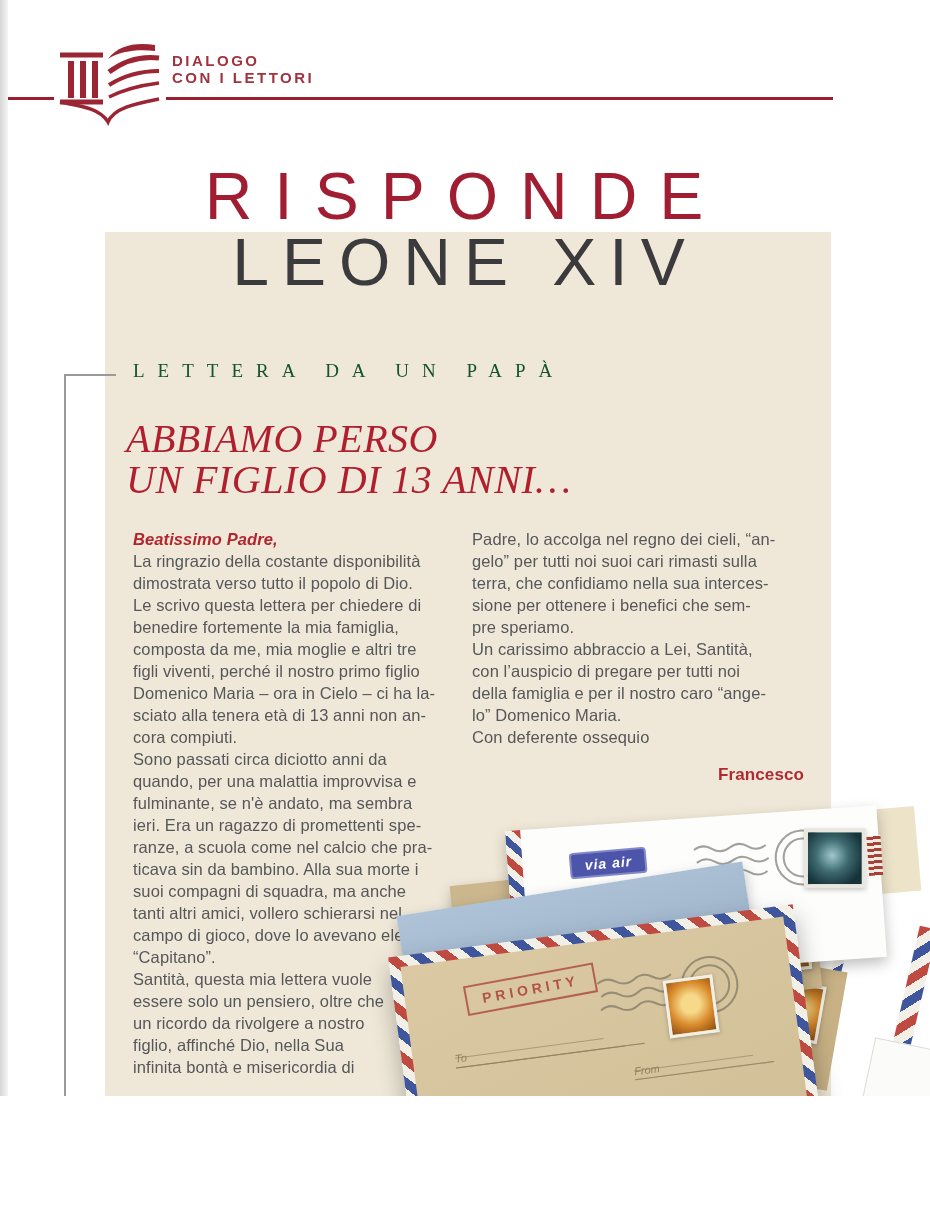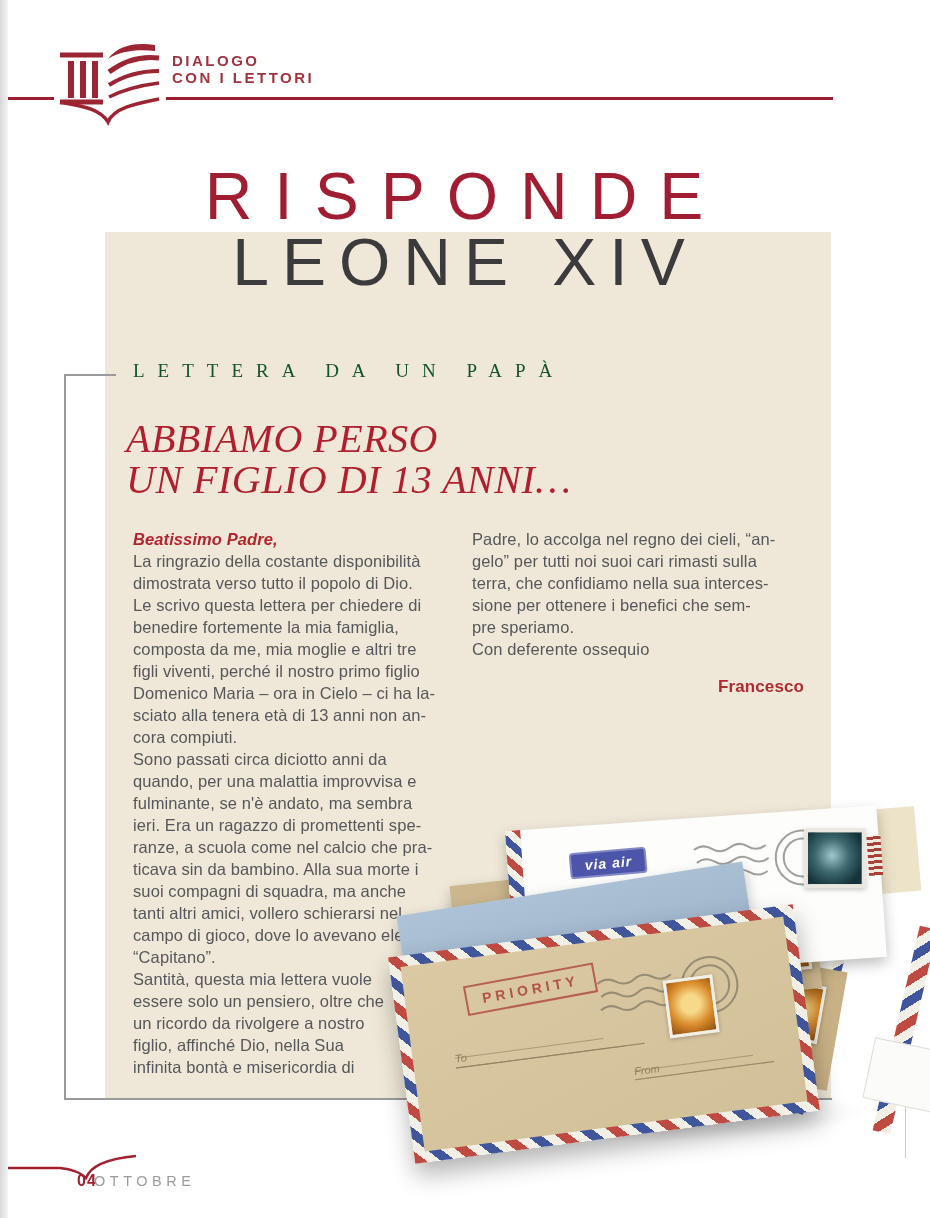--- a/index.html
+++ b/index.html
@@ -1,16 +1,16 @@
 <!DOCTYPE html>
 <html><head>
 <meta charset="utf-8">
 <style>
   html,body{margin:0;padding:0;background:#fff;}
-  .page{position:relative;width:930px;height:1218px;background:#ffffff;overflow:hidden;
+  .page{position:relative;width:930px;height:1096px;background:#ffffff;overflow:hidden;
         font-family:"Liberation Sans",sans-serif;}
   .page-edge{position:absolute;left:0;top:0;width:8px;height:100%;
         background:linear-gradient(90deg,#d7d7d7,#f4f4f4);}
 
   
   .top-rule{position:absolute;left:8px;top:97px;width:825px;height:3px;background:#9c1d30;}
   .logo-box{position:absolute;left:54px;top:42px;width:112px;height:84px;background:#ffffff;z-index:2;}
   .section-title{position:absolute;left:172px;top:52px;color:#a03340;font-size:15px;
         letter-spacing:2.5px;line-height:17px;font-weight:bold;z-index:2;}
 
@@ -157,20 +157,24 @@
 un ricordo da rivolgere a nostro
 figlio, affinché Dio, nella Sua
 infinita bontà e misericordia di</p>
   </div>
   <div class="col col-right">
     <p>Padre, lo accolga nel regno dei cieli, “an-
 gelo” per tutti noi suoi cari rimasti sulla
 terra, che confidiamo nella sua interces-
 sione per ottenere i benefici che sem-
 pre speriamo.</p>
+    <p>Un carissimo abbraccio a Lei, Santità,
+con l’auspicio di pregare per tutti noi
+della famiglia e per il nostro caro “ange-
+lo” Domenico Maria.</p>
     <p>Con deferente ossequio</p>
     <div class="signature">Francesco</div>
   </div>
 
   <div class="photo">
     <div class="ground-shadow"></div>
     <div class="cream-back"></div>
     <div class="band1 stripes"></div>
     <div class="white-bit"></div>
     <div class="kraft-bit">

